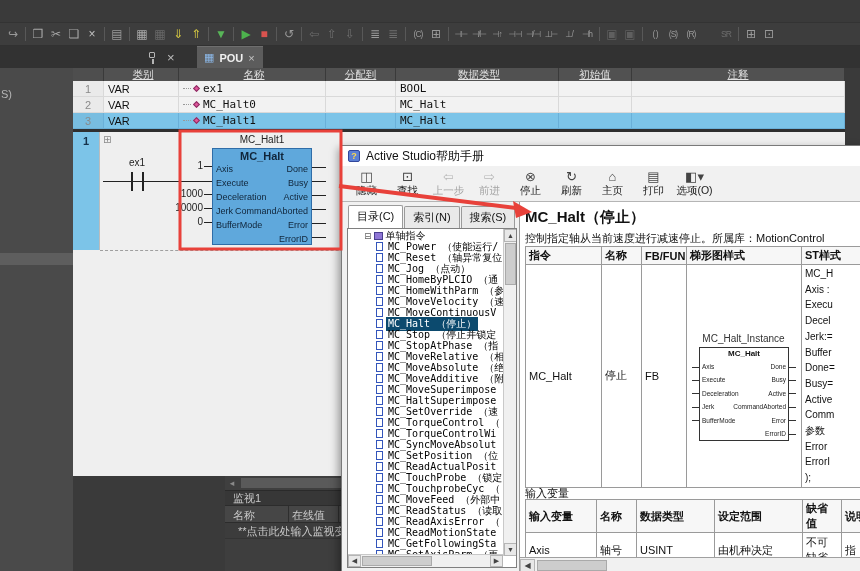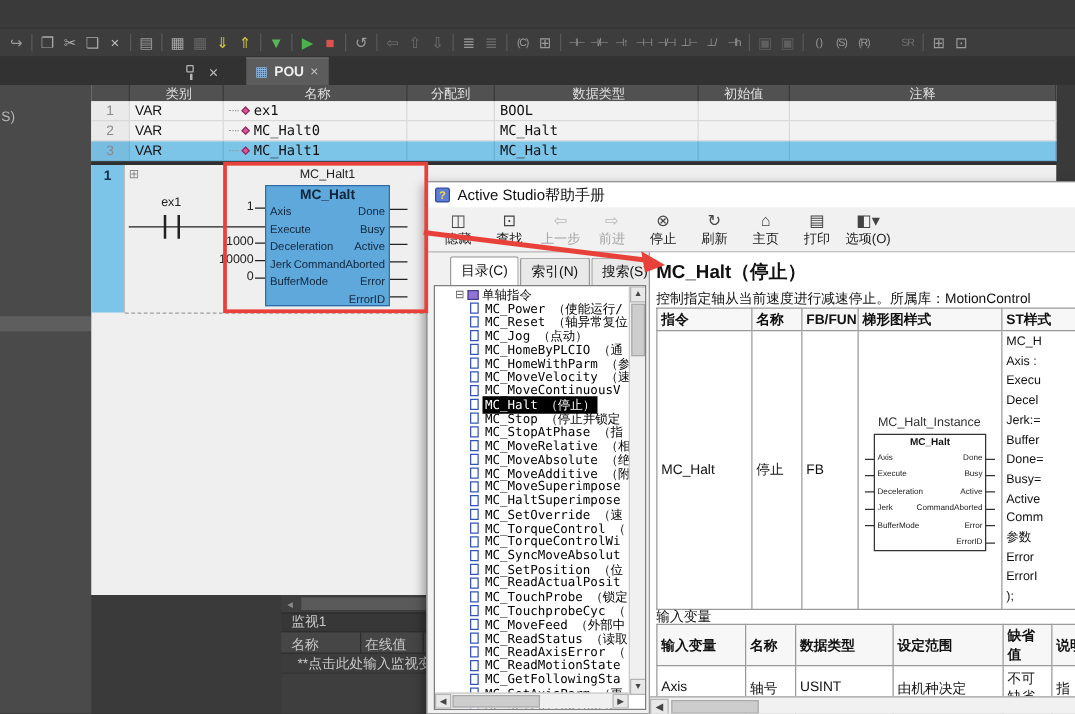--- a/index.html
+++ b/index.html
@@ -35,21 +35,21 @@
   #pou-tab .t-close{color:#c5c5c5;font-size:11px;}
 
   
   #sidebar{position:absolute;left:0;top:68px;width:73px;height:503px;background:#4a4a4a;}
   #sidebar .frag{position:absolute;left:1px;top:20px;color:#b5b5b5;font-size:11px;}
   #sidebar .litebar{position:absolute;left:0;top:185px;width:73px;height:12px;background:#5e5e5e;}
 
   
   #vartable{position:absolute;left:73px;top:68px;width:772px;background:#f0f0f0;font-size:11px;}
   .vt-h{display:flex;height:13px;background:#515151;color:#e0e0e0;}
-  .vt-h>div{border-right:1px solid #3a3a3a;display:flex;align-items:center;justify-content:center;font-size:10.5px;}
+  .vt-h>div{border-right:1px solid #3a3a3a;display:flex;align-items:center;justify-content:center;font-size:10.5px;text-decoration:underline;}
   .vt-row{display:flex;height:16px;background:#f2f2f2;color:#111;}
   .vt-row>div{border-right:1px solid #d9d9d9;border-bottom:1px solid #d9d9d9;display:flex;align-items:center;overflow:hidden;}
   .vt-row[data-selected="true"]{background:#7cc4e8;}
   .vt-row[data-selected="true"]>div{border-color:#6ab0d8;}
   .c-num{width:31px;justify-content:center;color:#8a8a8a;background:rgba(0,0,0,0.03);}
   .c-cat{width:75px;padding-left:4px;}
   .c-name{width:147px;padding-left:4px;}
   .c-asg{width:70px;}
   .c-dt{width:163px;padding-left:4px;}
   .c-init{width:73px;}
@@ -99,35 +99,35 @@
     border:1px solid #7a7a7a;box-shadow:-3px 3px 8px rgba(0,0,0,0.35);z-index:20;color:#111;}
   #h-titlebar{height:20px;background:#ffffff;display:flex;align-items:center;gap:6px;padding-left:6px;font-size:12px;}
   .hw-icon{width:12px;height:12px;background:#5b7fd4;border:1px solid #31479c;color:#ffd84a;font-size:9px;font-weight:bold;
     display:flex;align-items:center;justify-content:center;border-radius:2px;}
   #h-toolbar{height:36px;background:#f1f1f1;display:flex;align-items:center;padding-left:4px;border-bottom:1px solid #b5b5b5;}
   .hb{width:41px;height:33px;display:flex;flex-direction:column;align-items:center;justify-content:center;font-size:10.5px;color:#1a1a1a;}
   .hb .hb-ic{font-size:13px;line-height:14px;color:#444;}
   .hb[data-enabled="false"]{color:#a4a4a4;}
   .hb[data-enabled="false"] .hb-ic{color:#b8b8b8;}
   
-  #h-tabs{position:absolute;left:18px;top:58px;display:flex;align-items:flex-end;font-size:11px;}
+  #h-tabs{position:absolute;left:6px;top:58px;display:flex;align-items:flex-end;font-size:11px;}
   .htab{padding:3px 8px 4px 8px;border:1px solid #9a9a9a;border-bottom:none;background:#e9e9e9;margin-right:1px;border-radius:2px 2px 0 0;}
   .htab[data-selected="true"]{background:#ffffff;padding-bottom:6px;position:relative;top:1px;}
   .tab-arrows{display:flex;margin-left:4px;margin-bottom:3px;}
   .tab-arr{width:14px;height:16px;border:1px solid #9a9a9a;background:#e5e5e5;font-size:8px;display:flex;align-items:center;justify-content:center;color:#333;}
   
   #h-tree{position:absolute;left:5px;top:82px;width:170px;height:340px;background:#fff;border:1px solid #7f7f7f;overflow:hidden;}
   #tree-rows{position:absolute;left:0;top:1px;width:155px;}
   .tree-root{height:11px;display:flex;align-items:center;font-size:10px;white-space:nowrap;padding-left:16px;}
   .tree-exp{color:#666;font-size:9px;margin-right:2px;}
   .book-ic{width:9px;height:8px;background:#8f76d6;border:1px solid #4a3f8f;margin-right:3px;flex:none;}
   .tree-item{height:11px;display:flex;align-items:center;font-size:10px;font-family:"DejaVu Sans Mono",monospace;
     white-space:nowrap;padding-left:28px;color:#000;}
   .doc-ic{width:7px;height:9px;background:#fff;border:1px solid #3355bb;margin-right:3px;flex:none;}
-  .tree-item[data-selected="true"] .ti-label{background:#000000;color:#fff;}
+  .tree-item[data-selected="true"] .ti-label{background:#0c4a6e;color:#fff;}
   .ti-label{padding:0 2px;}
   #tree-vscroll{position:absolute;right:0;top:0;width:13px;height:327px;background:#f0f0f0;border-left:1px solid #c9c9c9;}
   #tree-vscroll .sa{position:absolute;left:0;width:13px;height:13px;background:#e8e8e8;border:1px solid #b5b5b5;
     font-size:7px;display:flex;align-items:center;justify-content:center;color:#444;}
   #tree-vscroll .sa.up{top:0;} #tree-vscroll .sa.dn{bottom:0;}
   #tree-vscroll .vth{position:absolute;left:1px;top:14px;width:11px;height:42px;background:#cdcdcd;border:1px solid #aaa;}
   #tree-hscroll{position:absolute;left:0;bottom:0;width:155px;height:13px;background:#f0f0f0;border-top:1px solid #c9c9c9;}
   #tree-hscroll .sa{position:absolute;top:0;width:13px;height:12px;background:#e8e8e8;border:1px solid #b5b5b5;
     font-size:7px;display:flex;align-items:center;justify-content:center;color:#444;}
   #tree-hscroll .sa.lf{left:0;} #tree-hscroll .sa.rt{right:0;}

